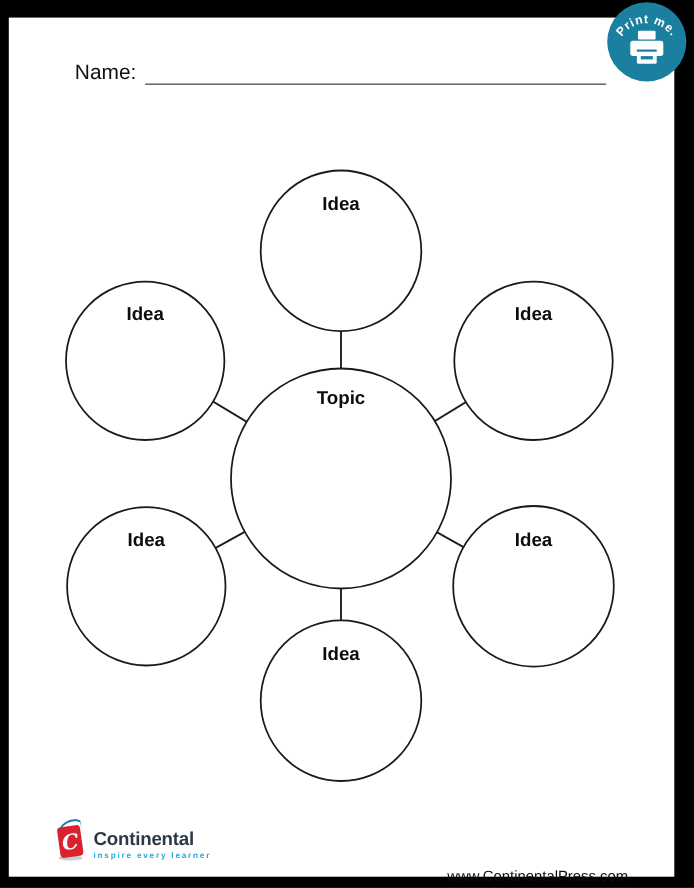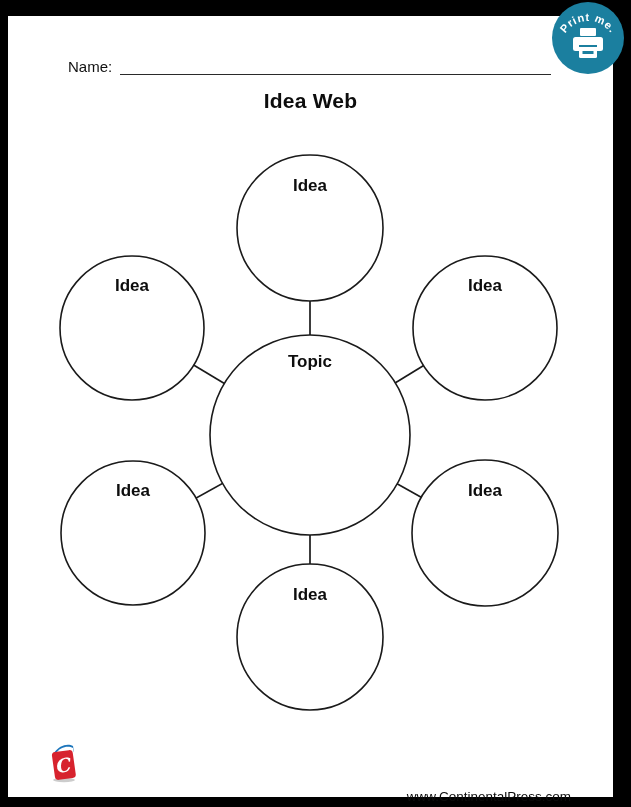--- a/index.html
+++ b/index.html
@@ -24,21 +24,21 @@
   .name-row {
     position: absolute;
     left: 60px;
     top: 41px;
     width: 483px;
     display: flex;
     align-items: flex-end;
     gap: 8px;
   }
   .name-label {
-    font-size: 15px;
+    font-size: 19px;
     color: #111;
     white-space: nowrap;
     line-height: 1;
     padding-bottom: 1px;
   }
   .name-line {
     flex: 1;
     height: 18px;
     border-bottom: 1.6px solid #2a2a2a;
   }
@@ -118,32 +118,35 @@
 
 <div class="canvas">
 
   <div class="page">
 
     <div class="name-row">
       <span class="name-label">Name:</span>
       <span class="name-line"></span>
     </div>
 
-    <h1 class="title">Idea Web</h1>
 
     <div class="footer-logo">
       <svg width="30" height="42" viewBox="0 0 30 42">
         <ellipse cx="14" cy="38" rx="11" ry="2.2" fill="#9a9a9a" opacity="0.5"></ellipse>
         <path d="M4,11 C9,3 18,1 23,4 L24,10 L6,16 Z" fill="#1C75BB"></path>
         <path d="M5,12 C10,5 18,3 23,6 L24,11 L6,17 Z" fill="#ffffff"></path>
         <g transform="rotate(-8 14 24)">
           <rect x="3.5" y="9" width="21" height="28" rx="3.5" fill="#D7232E"></rect>
           <text x="14" y="30" font-size="19" font-weight="bold" font-style="italic" font-family="DejaVu Serif, serif" fill="#ffffff" text-anchor="middle">C</text>
         </g>
       </svg>
+      <div class="logo-text-col">
+        <span class="brand-name" style="color:#2B3947;">Continental</span>
+        <span class="brand-tagline" style="color:#2BA7DC;">inspire every learner</span>
+      </div>
     </div>
 
     <a class="footer-url" href="#">www.ContinentalPress.com</a>
 
   </div>
 
   <svg class="diagram-svg" viewBox="0 0 631 807">
     <g>
       <line class="connector" x1="310" y1="435" x2="310" y2="228"></line>
       <line class="connector" x1="310" y1="435" x2="132" y2="328"></line>

